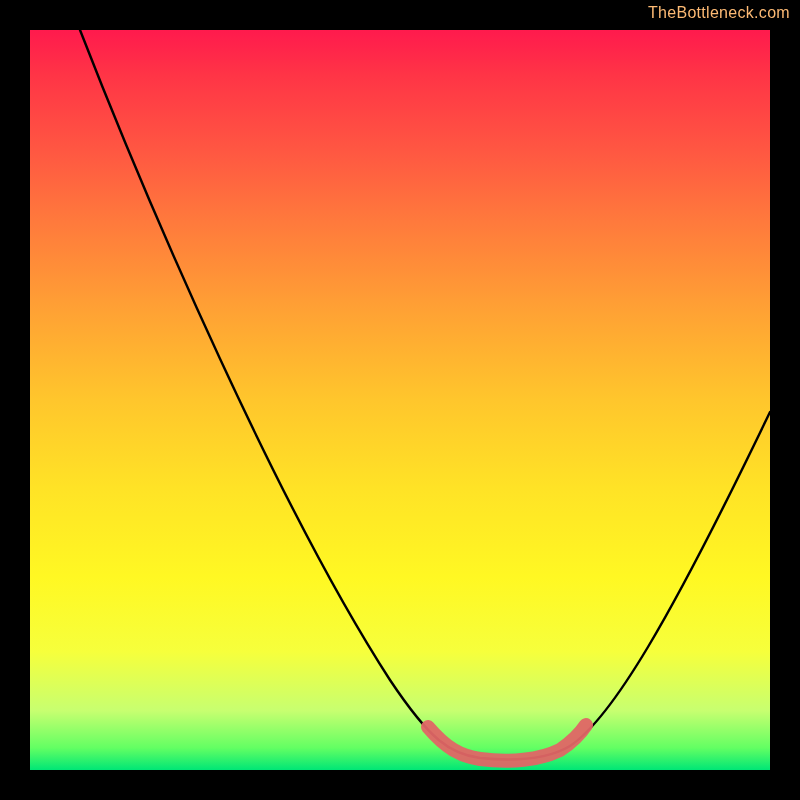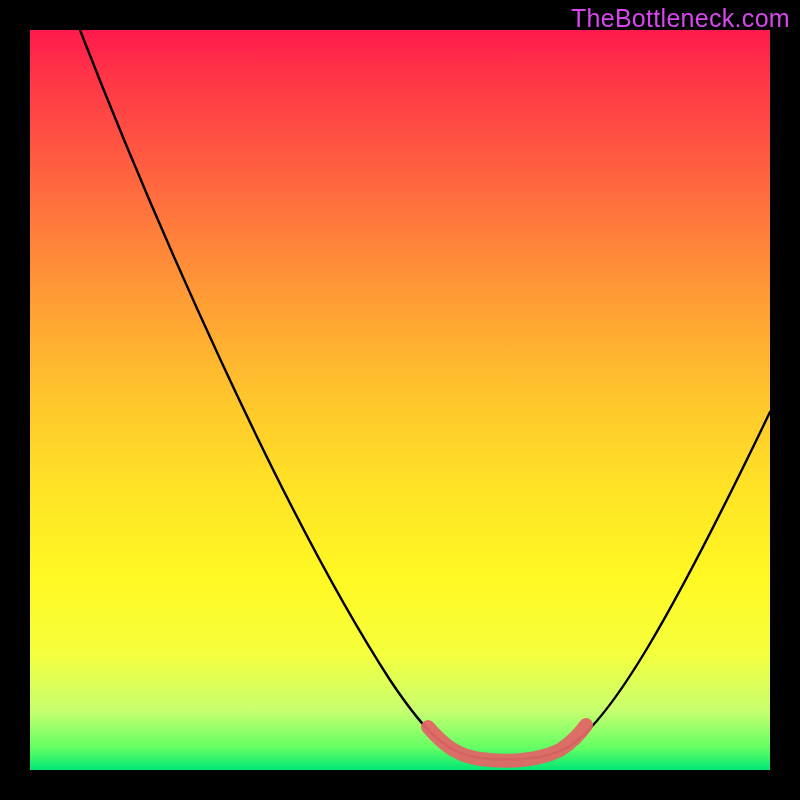--- a/index.html
+++ b/index.html
@@ -38,22 +38,22 @@
       #f6ff3c 84%,
       #c7ff70 92%,
       #63ff63 97%,
       #00e676 100%
     );
   }
   .watermark {
     position: absolute;
     top: 4px;
     right: 10px;
-    color: #d946ef;
-    font-size: 25px;
+    color: #fdba74;
+    font-size: 16px;
     letter-spacing: 0.3px;
     user-select: none;
   }
   svg.curve {
     position: absolute;
     left: 0;
     top: 0;
     width: 740px;
     height: 740px;
     overflow: visible;

